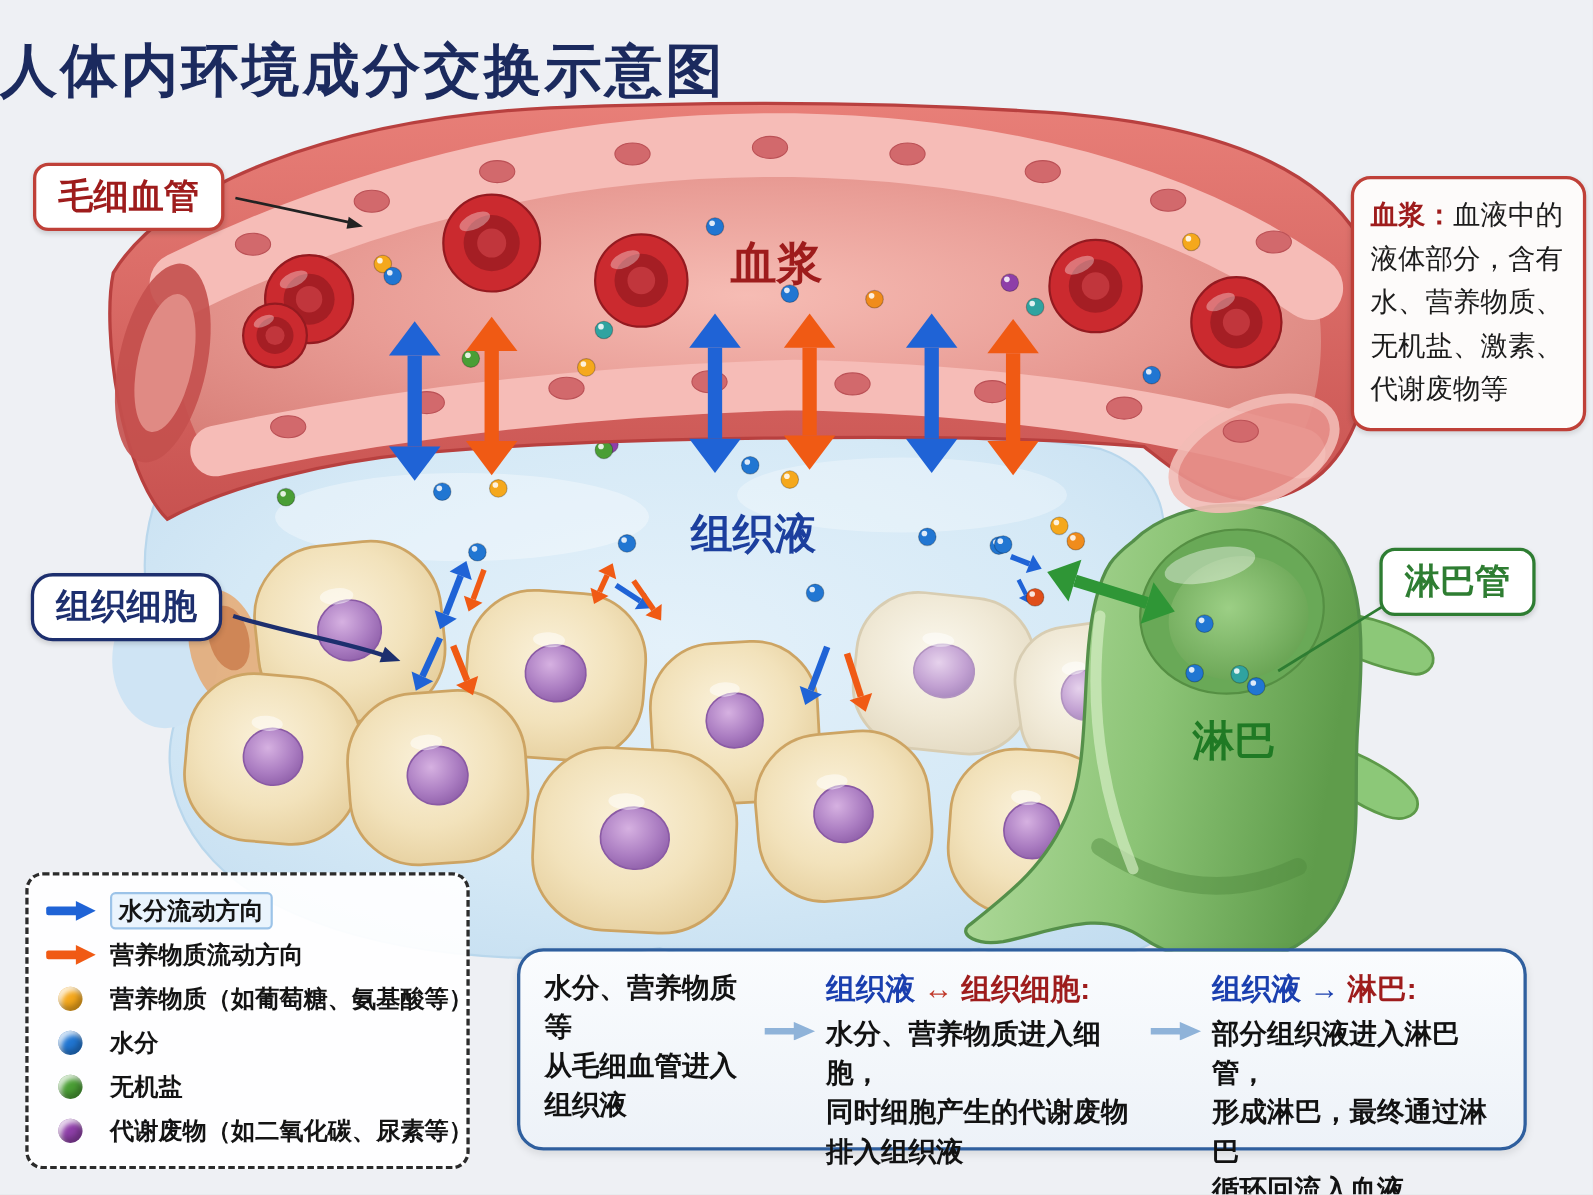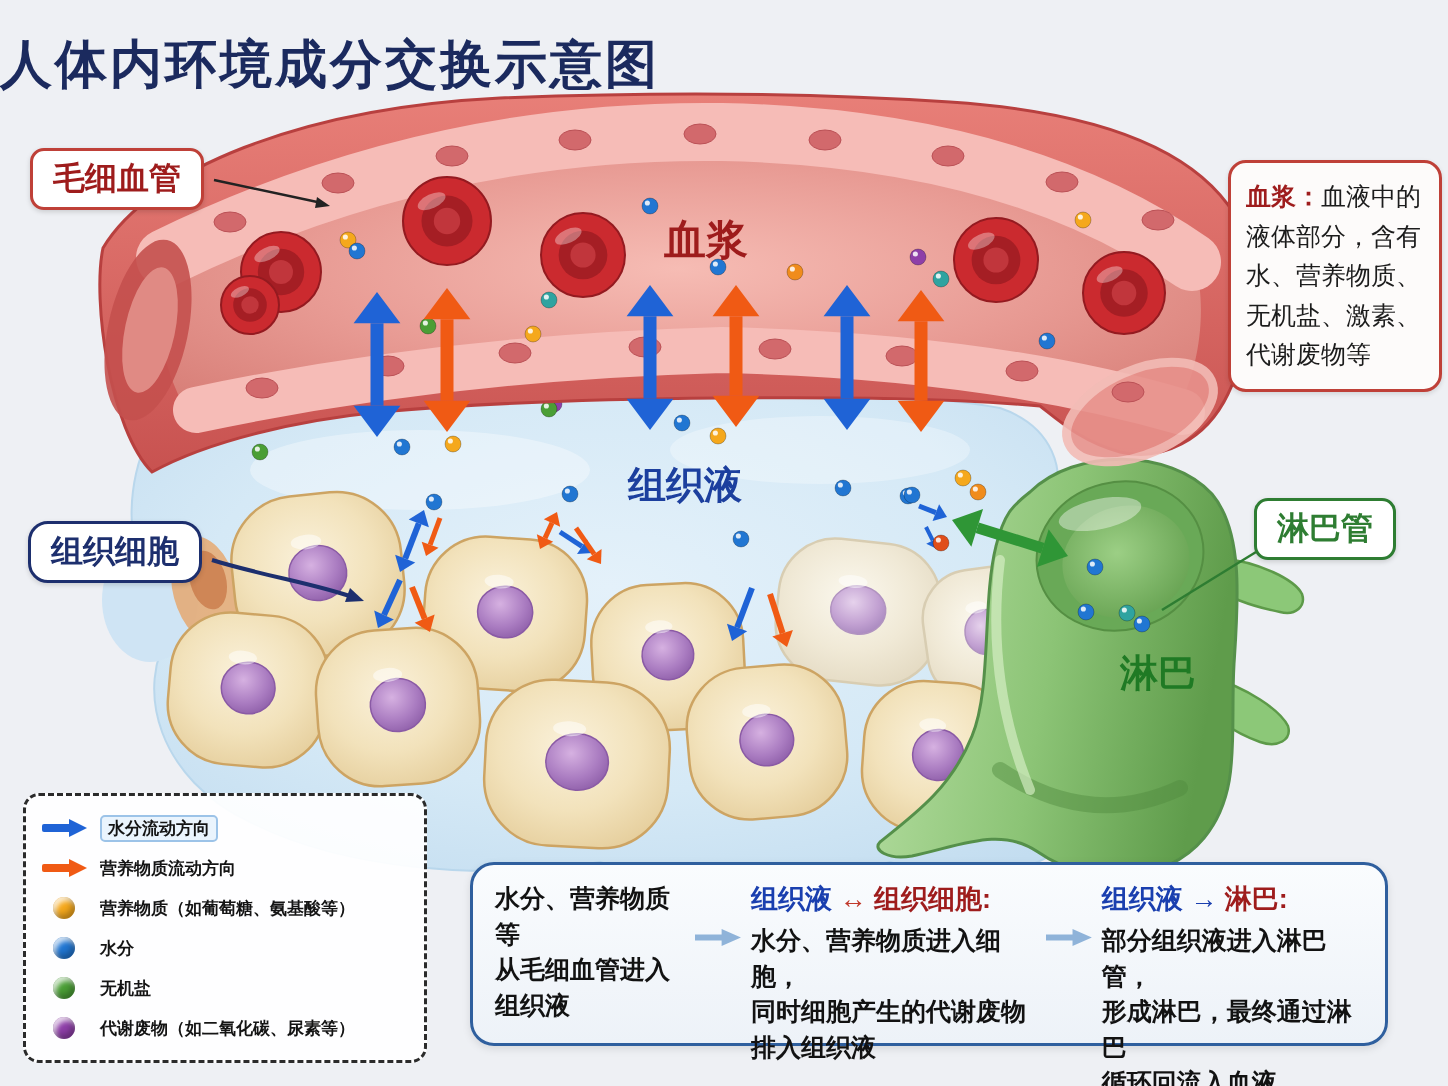--- a/index.html
+++ b/index.html
@@ -12,35 +12,35 @@
   
   .tag{background:#fff;border-radius:14px;padding:6px 20px;font-size:32px;font-weight:800;
        box-shadow:0 2px 5px rgba(0,0,0,.15);white-space:nowrap;}
   .tag.red{border:3px solid var(--red_border);color:var(--dark_red);left:30px;top:148px;}
   .tag.navy{border:3px solid var(--navy);color:var(--navy);left:28px;top:521px;border-radius:20px;}
   .tag.green{border:3px solid var(--green_dark);color:var(--green_dark);left:1254px;top:498px;}
   
   .float-label{font-weight:900;}
   .lbl-plasma{left:664px;top:212px;font-size:42px;color:#9e1c1c;}
   .lbl-tissuefluid{left:628px;top:460px;font-size:38px;color:#1c3f9e;}
-  .lbl-lymph{left:1120px;top:648px;font-size:38px;color:#1f7a24;}
+  .lbl-lymph{left:1084px;top:648px;font-size:38px;color:#1f7a24;}
   
   .info{background:#fdfbfa;border-radius:18px;padding:14px 15px;font-size:25px;line-height:1.58;
         width:178px;color:#1c1c1c;box-shadow:0 2px 5px rgba(0,0,0,.12);}
   .info .term{font-weight:900;}
   .info.plasma{left:1228px;top:160px;border:3px solid var(--red_border);}
   .info.plasma .term{color:var(--dark_red);}
   .info.lymph{left:1228px;top:700px;border:3px solid var(--green_dark);color:#1d5c22;}
   .info.lymph .term{color:#166b1e;}
   
   .legend{left:23px;top:793px;width:372px;border:3px dashed #2b2b2b;border-radius:16px;
           background:rgba(255,255,255,.93);padding:12px 12px 12px 14px;}
   .lrow{display:flex;align-items:center;gap:12px;height:40px;}
   .licon{width:48px;display:flex;justify-content:center;align-items:center;flex:0 0 48px;}
-  .llabel{font-size:17px;color:#141414;font-weight:600;white-space:nowrap;}
+  .llabel{font-size:22px;color:#141414;font-weight:600;white-space:nowrap;}
   .llabel.boxed{border:2px solid #9cc3e8;background:#eaf4fd;border-radius:5px;padding:0 6px;}
   .dotb{width:22px;height:22px;border-radius:50%;
         box-shadow:inset -3px -4px 6px rgba(0,0,0,.30), inset 3px 4px 5px rgba(255,255,255,.8);}
   .dotb.yellow{background:var(--dot_yellow);} .dotb.blue{background:var(--dot_blue);}
   .dotb.green{background:var(--dot_green);} .dotb.purple{background:var(--dot_purple);}
   
   .panel{left:470px;top:862px;width:918px;height:184px;border:3px solid var(--panel_border);
          border-radius:24px;background:linear-gradient(#fafcfe,#edf2f8);display:flex;
          padding:16px 22px;box-sizing:border-box;box-shadow:0 3px 8px rgba(0,0,0,.10);}
   .pcol{display:flex;flex-direction:column;}

